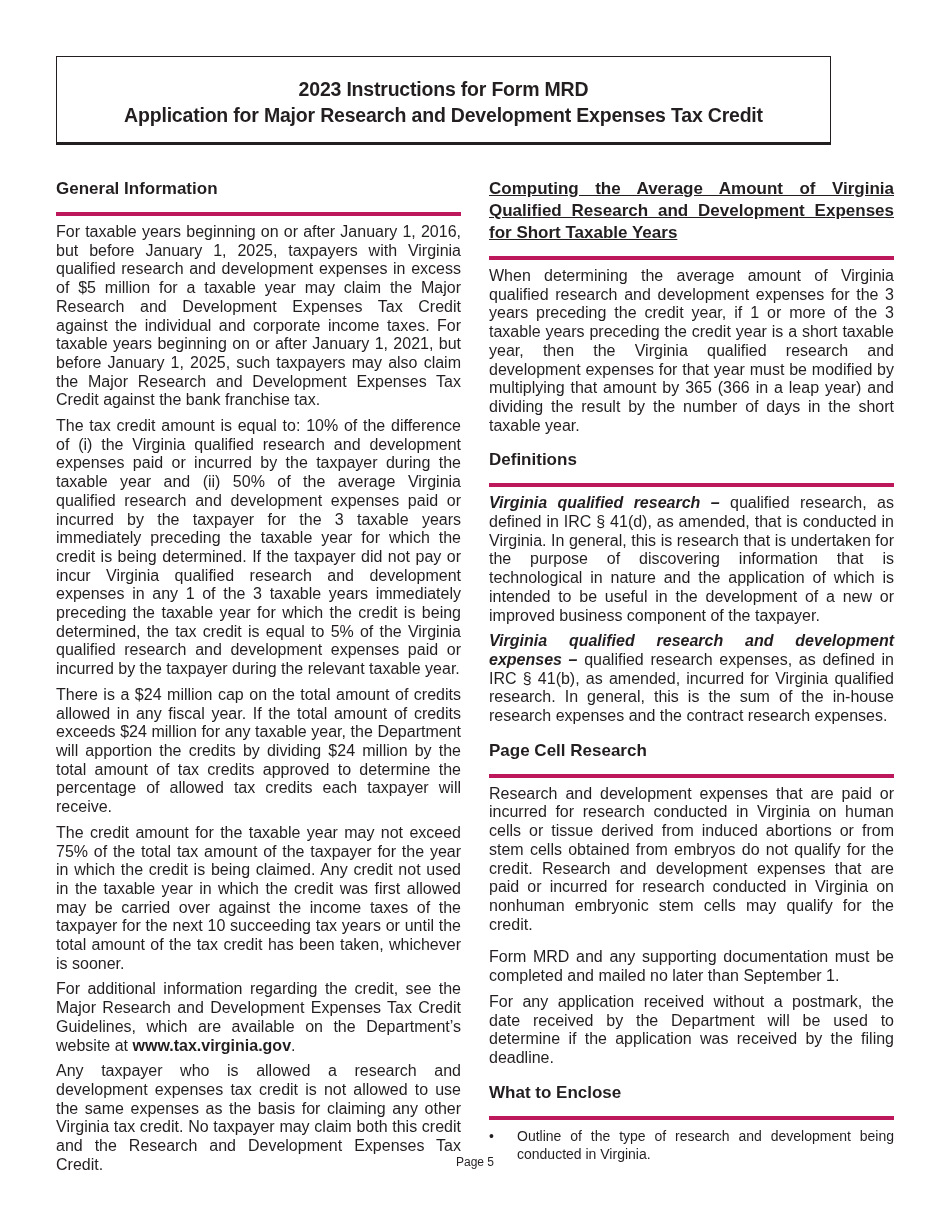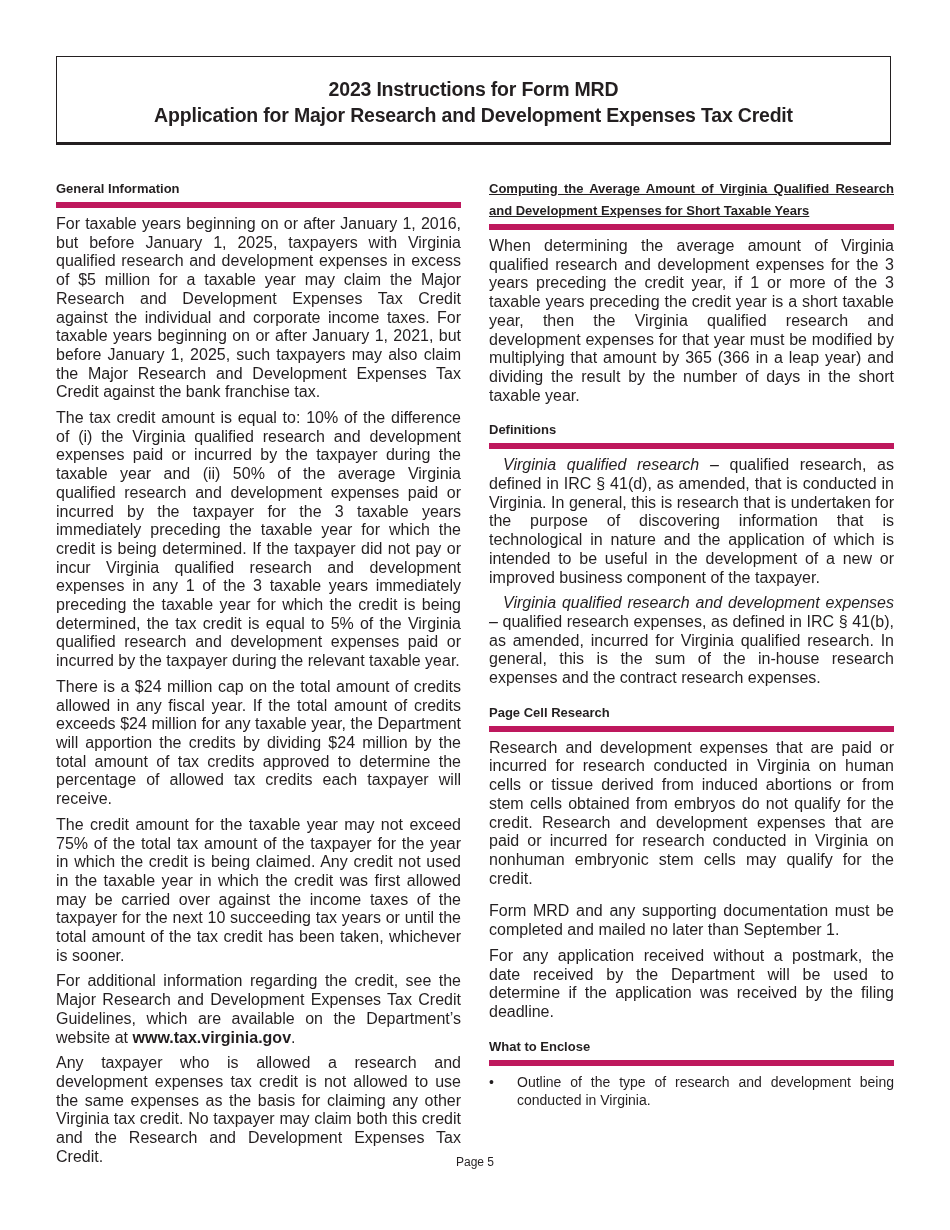--- a/index.html
+++ b/index.html
@@ -1,30 +1,30 @@
 <!DOCTYPE html>
 <html><head>
 <meta charset="utf-8">
 <style>
   html, body { margin: 0; padding: 0; background: #ffffff; }
   body { width: 950px; height: 1230px; position: relative; color: #231f20;
          font-family: "Liberation Sans", sans-serif; }
-  .title-box { position: absolute; left: 56px; top: 56px; width: 835px; height: 89px;
+  .title-box { position: absolute; left: 56px; top: 56px; width: 775px; height: 89px;
                border: 1px solid #231f20; border-bottom: 3px solid #231f20; box-sizing: border-box;
                text-align: center; }
   .title-line { font-weight: bold; font-size: 19.5px; line-height: 26px; letter-spacing: -0.2px; }
   .title-line.l1 { margin-top: 19px; }
   .col { position: absolute; top: 178px; }
   .col-left { left: 56px; width: 405px; }
   .col-right { left: 489px; width: 405px; }
-  h2 { margin: 0 0 7px 0; font-size: 13px; line-height: 22px; font-weight: bold;
-       border-bottom: 6px solid #be185d; padding-bottom: 2px; }
+  h2 { margin: 0 0 7px 0; font-size: 17px; line-height: 22px; font-weight: bold;
+       border-bottom: 4px solid #be185d; padding-bottom: 12px; }
   h2.multi { text-align: justify; text-align-last: left; text-decoration: underline; }
   p { margin: 0 0 7px 0; font-size: 16px; line-height: 18.7px; text-align: justify; }
-  .term { font-weight: normal; font-style: italic; margin-left: 14px; }
+  .term { font-weight: bold; font-style: italic; }
   .bold { font-weight: bold; }
   .section { margin-bottom: 14px; }
   .bullet { display: flex; font-size: 14px; line-height: 18.7px; text-align: justify; }
   .bullet .dot { width: 28px; flex-shrink: 0; }
   .footer { position: absolute; top: 1155px; left: 0; width: 950px; text-align: center;
             font-size: 12px; color: #231f20; }
 </style>
 </head>
 <body>
 

